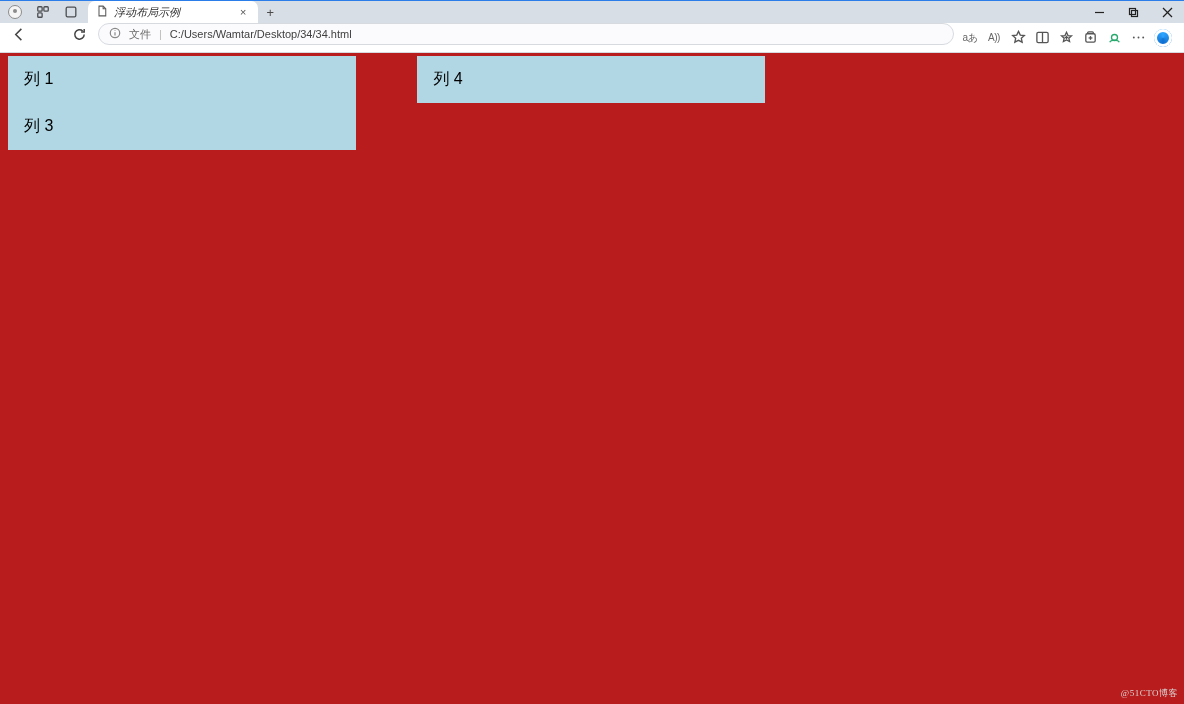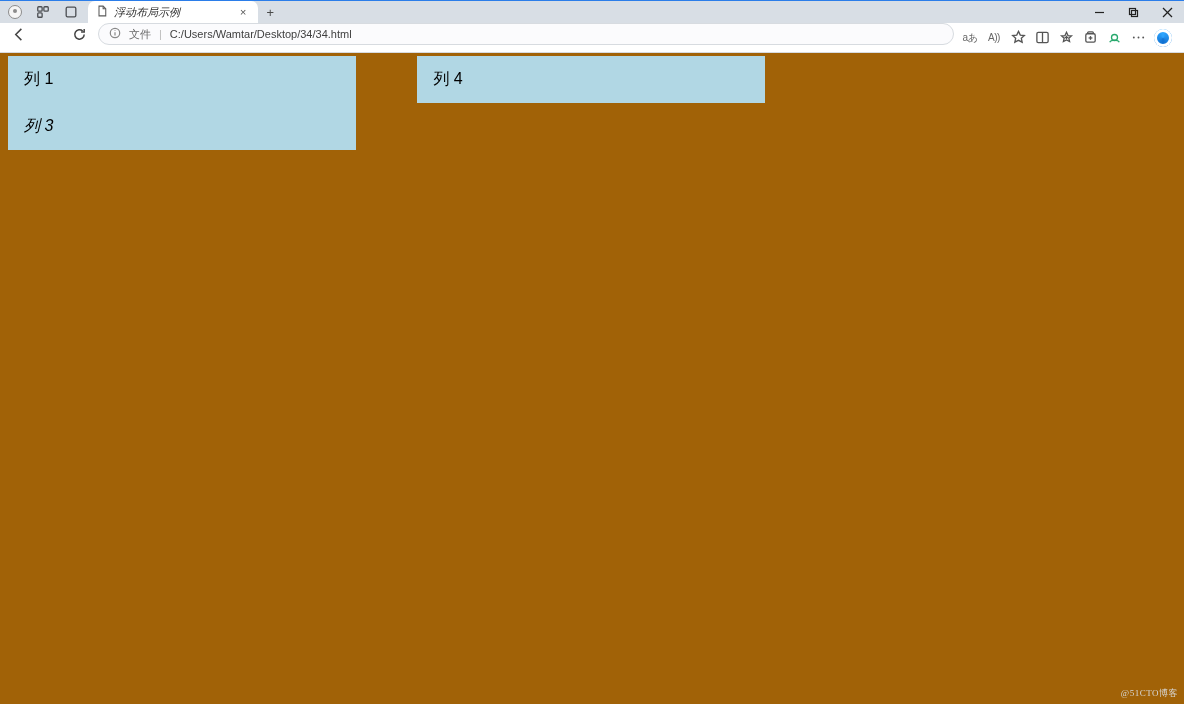--- a/index.html
+++ b/index.html
@@ -72,35 +72,35 @@
   .addr .addr-path { color: #404040; }
   .right-icons { display: flex; align-items: center; gap: 8px; padding-right: 4px; }
   .ri { width: 16px; height: 16px; display: flex; align-items: center; justify-content: center; color:#555; }
   .ri svg { width: 15px; height: 15px; stroke: #555; fill: none; stroke-width: 1.4; }
   .ri.text { font-size: 10px; color:#666; letter-spacing: -0.5px; }
   .copilot { width: 18px; height: 18px; border-radius: 50%; background: conic-gradient(#2ea6ff, #0f6fd1, #2ea6ff); box-shadow: inset 0 0 0 3px #fff; }
 
   
   .viewport {
     height: calc(704px - 1px - 22px - 30px);
-    background: #a16207;
+    background: #b91c1c;
     padding: 3px 8px;
     position: relative;
   }
   .cols { width: 100%; display: block; }
   .col {
     float: left;
     width: 29.8%;
     margin-right: 5.25%;
     background: #b1d7e4;
     padding: 13px 16px;
     font-size: 16px;
     color: #000;
   }
-  .col:last-child { margin-right: 8px; font-style: italic; }
+  .col:last-child { margin-right: 8px; }
   .watermark {
     position: absolute;
     right: 6px;
     bottom: 4px;
     font-size: 9px;
     color: #d8d8d8;
     letter-spacing: 0.5px;
     font-family: Liberation Serif, serif;
   }
 </style>

